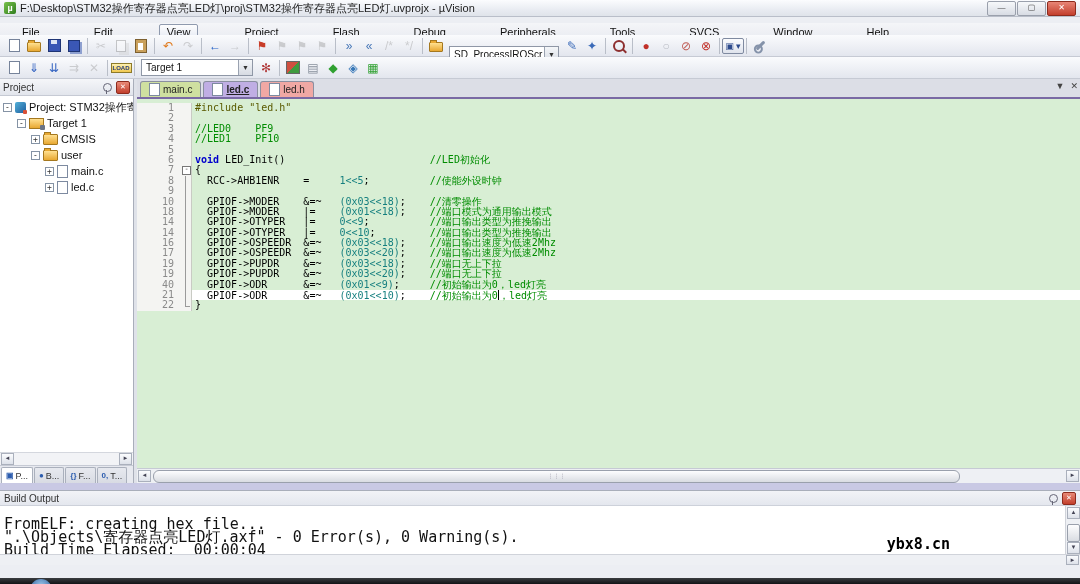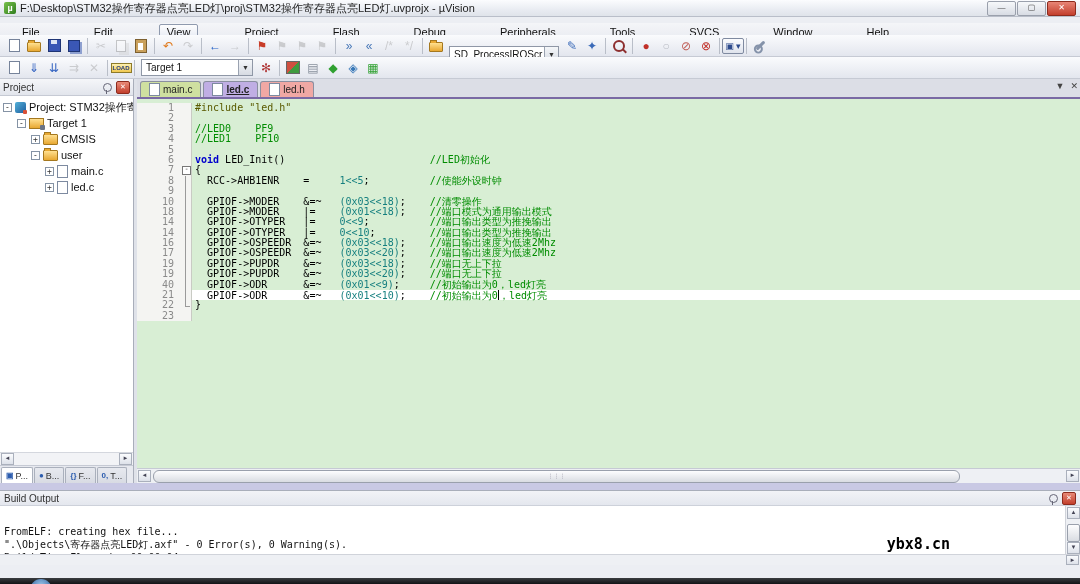--- a/index.html
+++ b/index.html
@@ -126,21 +126,21 @@
   .ed-thumb::after{content:"⋮⋮⋮";position:absolute;left:50%;top:1px;transform:translateX(-50%);font-size:6px;color:#889;}
   .sb-left{position:absolute;left:1px;top:1px;} .sb-right{position:absolute;right:1px;top:1px;}
   
   .hsplit{position:absolute;left:0;top:483px;width:100%;height:7px;background:var(--splitter-lavender);}
   .build-output{position:absolute;left:0;top:490px;width:100%;height:75px;background:#fff;
      border-top:1px solid #a9aeba;box-sizing:border-box;}
   .bo-header{height:14px;background:linear-gradient(#f2f3f7,#e4e7ee);border-bottom:1px solid #cdd1da;
      display:flex;align-items:center;padding:0 4px;color:#333;font-size:10px;}
   .bo-header .ph-title{flex:1;}
   .bo-content{position:absolute;left:0;top:15px;right:14px;bottom:10px;overflow:hidden;
-     font-family:"DejaVu Sans Mono",monospace;font-size:10px;line-height:13px;padding:19px 4px;white-space:pre;}
+     font-family:"DejaVu Sans Mono",monospace;font-size:15px;line-height:13px;padding:12px 4px;white-space:pre;}
   .watermark{position:absolute;right:130px;bottom:12px;font-family:"DejaVu Sans Mono",monospace;
      font-size:15px;font-weight:bold;color:#000;}
   .bo-vscroll{position:absolute;right:0;top:15px;width:14px;bottom:10px;background:#eef0f4;border-left:1px solid #d0d3da;}
   .bo-vthumb{position:absolute;left:1px;top:18px;width:11px;height:16px;background:linear-gradient(#fdfdfe,#d9dce2);
      border:1px solid #9aa0ac;border-radius:2px;}
   .sb-top{position:absolute;top:1px;left:1px;} .sb-bottom{position:absolute;bottom:1px;left:1px;}
   .bo-hscroll{position:absolute;left:0;bottom:0;right:0;height:10px;background:#eef0f4;border-top:1px solid #d0d3da;}
   .bo-hscroll .sb-btn{position:absolute;right:1px;top:0;height:8px;line-height:8px;}
   
   .statusbar{position:absolute;left:0;top:565px;width:100%;height:13px;background:linear-gradient(#f6f7fa,#e8eaf0);
@@ -487,25 +487,20 @@
             </span>
             <span class="codetext"><span class="cs-tx">  GPIOF-&gt;ODR      &amp;=~   </span><span class="cs-num">(0x01&lt;&lt;10)</span><span class="cs-tx">;    </span><span class="cs-cm">//初始输出为0</span><span class="cursor"></span><span class="cs-cm">，led灯亮</span></span>
           </div>
           <div class="code-line">
             <span class="lineno">22</span>
             <span class="foldcol">
               <span class="fend"></span>
             </span>
             <span class="codetext"><span class="cs-tx">}</span></span>
           </div>
-          <div class="code-line">
-            <span class="lineno">23</span>
-            <span class="foldcol"></span>
-            <span class="codetext">&nbsp;</span>
-          </div>
         </div>
       <div class="ed-hscroll">
         <span class="sb-btn sb-left">◄</span>
         <div class="ed-thumb"></div>
         <span class="sb-btn sb-right">►</span>
       </div>
     </div>
 
   </div>
 

